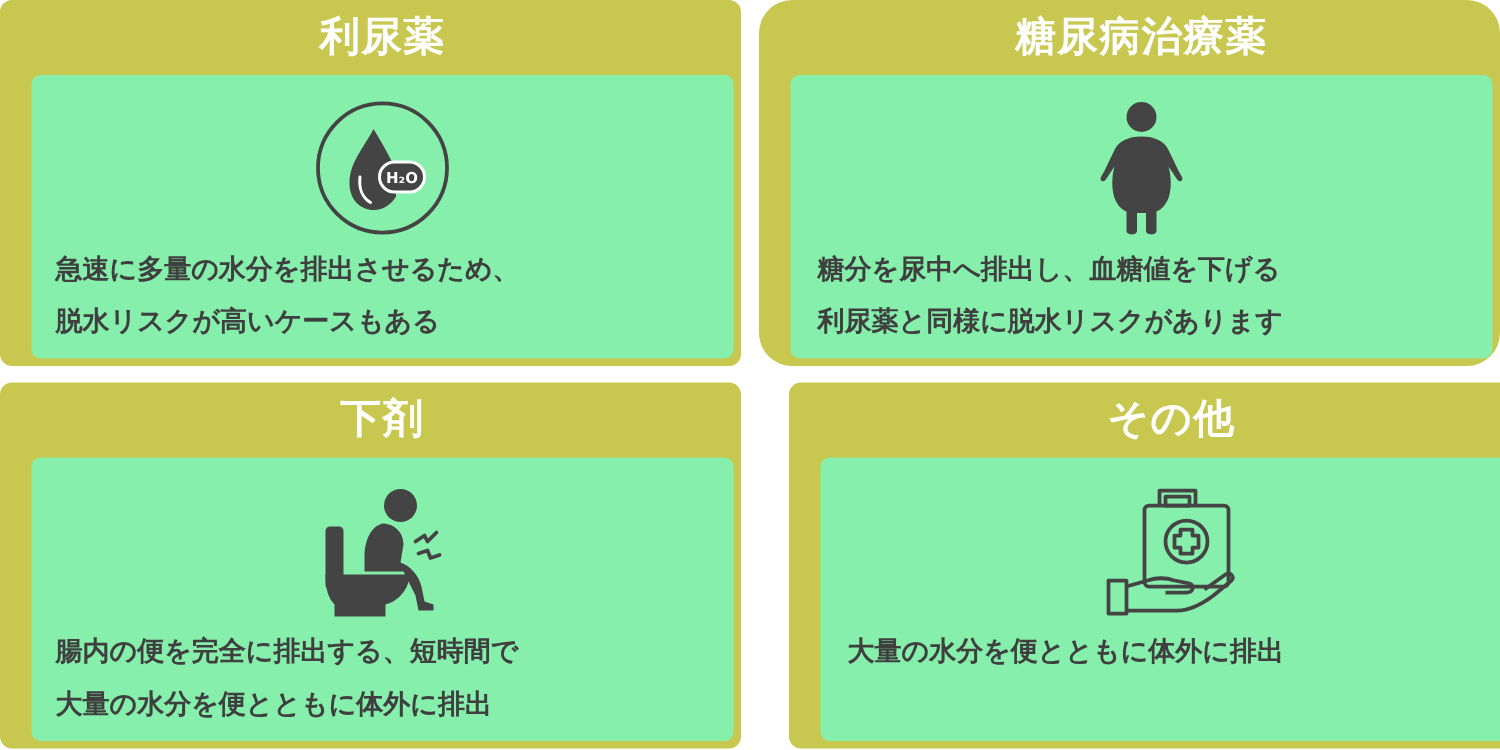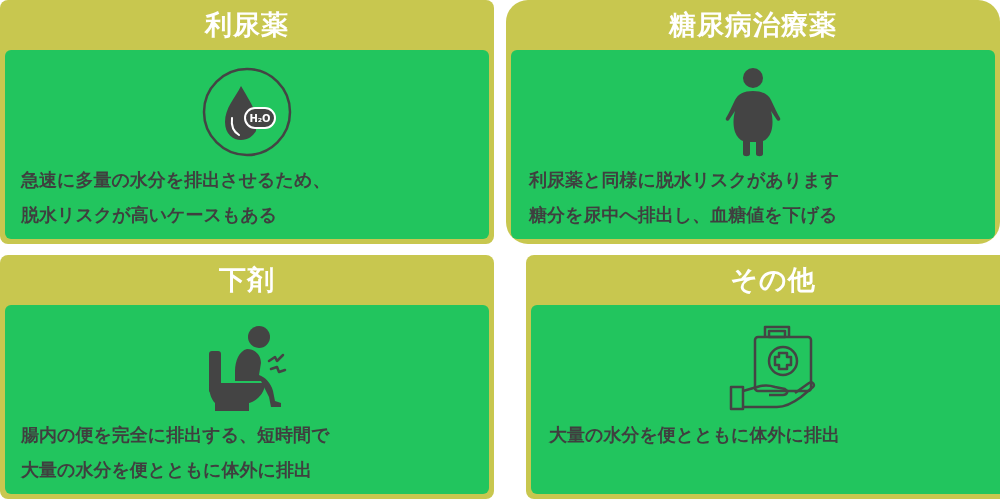--- a/index.html
+++ b/index.html
@@ -4,38 +4,38 @@
   <style>
     * { box-sizing: border-box; margin: 0; padding: 0; }
     html, body { width: 1000px; height: 500px; background: #ffffff; overflow: hidden; }
     body { position: relative; font-family: "DejaVu Sans", "Liberation Sans", sans-serif; }
     .card {
       position: absolute;
       width: 494px;
       height: 244px;
       background: #c8c74f;
       border-radius: 8px;
-      padding: 0 5px 5px 5px;
+      padding: 0 5px 5px 21px;
     }
     .card.c1 { left: 0; top: 0; }
     .card.c2 { left: 506px; top: 0; border-radius: 22px; }
     .card.c3 { left: 0; top: 255px; }
     .card.c4 { left: 506px; top: 255px; margin-left: 20px; }
     .card-title {
       height: 50px;
       line-height: 50px;
       text-align: center;
       color: #ffffff;
       font-size: 27px;
       font-weight: bold;
       letter-spacing: 1px;
     }
     .card-body {
       position: relative;
-      background: #22c55e;
+      background: #86efac;
       border-radius: 6px;
       height: 189px;
     }
     .icon-wrap {
       position: absolute;
       left: 50%;
       top: 12px;
       transform: translateX(-50%);
       width: 100px;
       height: 100px;
@@ -82,22 +82,22 @@
 <div class="card c2">
   <div class="card-title">糖尿病治療薬</div>
   <div class="card-body">
     <div class="icon-wrap">
       <svg width="70" height="92" viewBox="0 0 70 92">
         <circle cx="35" cy="12" r="10" fill="#444"></circle>
         <path d="M35 25 C26 25 20 28 17 34 C14 40 11 47 8 52 C7 54 9 56 11 54 C13 51 15 48 17 45 C15 52 15 60 17 66 C19 71 22 74 25 75 L25 88 C25 91 32 91 32 88 L32 76 L38 76 L38 88 C38 91 45 91 45 88 L45 75 C48 74 51 71 53 66 C55 60 55 52 53 45 C55 48 57 51 59 54 C61 56 63 54 62 52 C59 47 56 40 53 34 C50 28 44 25 35 25 Z" fill="#444"></path>
       </svg>
     </div>
     <div class="card-text">
+      <span>糖分を尿中へ排出し、血糖値を下げる</span>
       <span>利尿薬と同様に脱水リスクがあります</span>
-      <span>糖分を尿中へ排出し、血糖値を下げる</span>
     </div>
   </div>
 </div>
 
 <div class="card c3">
   <div class="card-title">下剤</div>
   <div class="card-body">
     <div class="icon-wrap">
       <svg width="96" height="92" viewBox="0 0 96 92">
 

